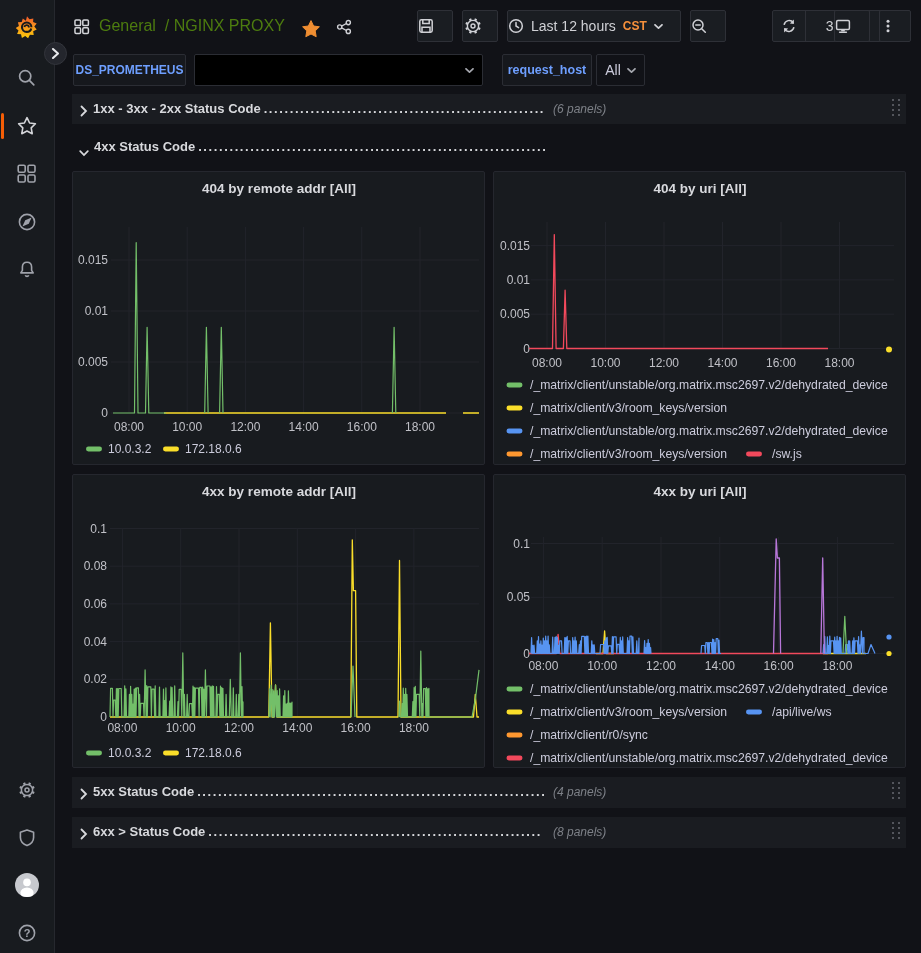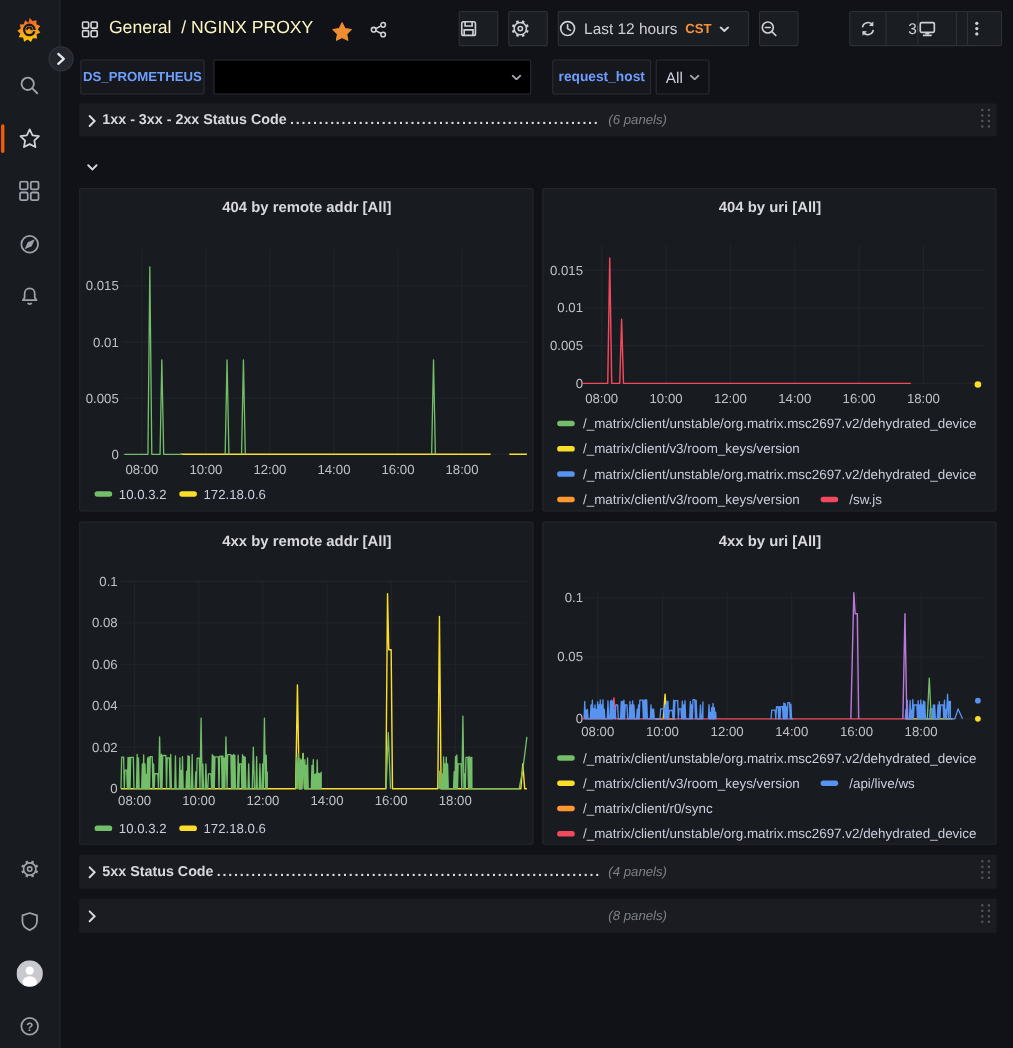--- a/index.html
+++ b/index.html
@@ -88,21 +88,21 @@
       <path d="M2 2 L7 6.5 L2 11" fill="none" stroke="#e9eaed" stroke-width="2.1" stroke-linecap="round" stroke-linejoin="round"></path>
     </svg>
   </div>
 
 <div class="abs" style="left:74px;top:19px;"><svg width="16" height="16" viewBox="0 0 16 16" style="">
       <rect x="0.96" y="0.96" width="5.60" height="5.60" rx="1.12" fill="none" stroke="#d4d5d9" stroke-width="1.5"></rect>
       <rect x="8.80" y="0.96" width="5.60" height="5.60" rx="1.12" fill="none" stroke="#d4d5d9" stroke-width="1.5"></rect>
       <rect x="0.96" y="8.80" width="5.60" height="5.60" rx="1.12" fill="none" stroke="#d4d5d9" stroke-width="1.5"></rect>
       <rect x="8.80" y="8.80" width="5.60" height="5.60" rx="1.12" fill="none" stroke="#d4d5d9" stroke-width="1.5"></rect>
     </svg></div>
-<div class="abs" style="left:99px;top:17px;font-size:16px;color:#fef9c3;white-space:nowrap;">General&nbsp; / NGINX PROXY</div>
+<div class="abs" style="left:99px;top:17px;font-size:16px;color:#4d7c0f;white-space:nowrap;">General&nbsp; / NGINX PROXY</div>
 <div class="abs" style="left:301px;top:19px;"><svg width="20" height="20" viewBox="0 0 20 20" style="">
       <path d="M10 1.6 L12.6 7 L18.4 7.8 L14.2 11.9 L15.2 17.7 L10 15 L4.8 17.7 L5.8 11.9 L1.6 7.8 L7.4 7 Z" fill="#EF8D31" stroke="#EF8D31" stroke-width="1" stroke-linejoin="round"></path>
     </svg></div>
 <div class="abs" style="left:336px;top:19px;"><svg width="16" height="16" viewBox="0 0 16 16" style="">
       <circle cx="12.3" cy="3.6" r="2.1" fill="none" stroke="#d0d1d6" stroke-width="1.4"></circle>
       <circle cx="3.7" cy="8" r="2.1" fill="none" stroke="#d0d1d6" stroke-width="1.4"></circle>
       <circle cx="12.3" cy="12.4" r="2.1" fill="none" stroke="#d0d1d6" stroke-width="1.4"></circle>
       <line x1="5.6" y1="7.1" x2="10.4" y2="4.5" stroke="#d0d1d6" stroke-width="1.4"></line>
       <line x1="5.6" y1="8.9" x2="10.4" y2="11.5" stroke="#d0d1d6" stroke-width="1.4"></line>
     </svg></div>
@@ -201,20 +201,21 @@
       <div style="position:absolute;left:7px;top:5px;width:2px;height:2px;background:#53555c;"></div>
       <div style="position:absolute;left:7px;top:10px;width:2px;height:2px;background:#53555c;"></div>
       <div style="position:absolute;left:7px;top:15px;width:2px;height:2px;background:#53555c;"></div>
     </div>
 </div>
 
 <div class="rowhdr" style="top:131px;">
   <div class="chev" style="top:12px;left:7px;"><svg width="10" height="7" viewBox="0 0 10 7" style="">
         <path d="M1.2 1.2 L5 5 L8.8 1.2" fill="none" stroke="#d8d9dd" stroke-width="1.7" stroke-linecap="round"></path>
       </svg></div>
+  <div class="rtitle" style="top:8px;left:22px;">4xx Status Code<span class="dots">...................................................................</span></div>
 </div>
 
 <div class="panel" style="left:72px;top:171px;text-decoration:underline;"><svg width="413" height="294" font-family="Liberation Sans, sans-serif">
       <text x="206" y="21" text-anchor="middle" font-size="13.5" font-weight="bold" fill="#d8d9dd">404 by remote addr [All]</text>
       <line x1="38" y1="88.0" x2="406" y2="88.0" stroke="#22242b" stroke-width="1"></line>
       <line x1="38" y1="139.0" x2="406" y2="139.0" stroke="#22242b" stroke-width="1"></line>
       <line x1="38" y1="190.0" x2="406" y2="190.0" stroke="#22242b" stroke-width="1"></line>
       <line x1="38" y1="241.0" x2="406" y2="241.0" stroke="#22242b" stroke-width="1"></line>
       <line x1="56.0" y1="55" x2="56.0" y2="241.0" stroke="#22242b" stroke-width="1"></line>
       <line x1="114.2" y1="55" x2="114.2" y2="241.0" stroke="#22242b" stroke-width="1"></line>
@@ -374,20 +375,21 @@
       <div style="position:absolute;left:7px;top:5px;width:2px;height:2px;background:#53555c;"></div>
       <div style="position:absolute;left:7px;top:10px;width:2px;height:2px;background:#53555c;"></div>
       <div style="position:absolute;left:7px;top:15px;width:2px;height:2px;background:#53555c;"></div>
     </div>
 </div>
 
 <div class="rowhdr rowbg" style="top:817px;height:31px;">
   <div class="chev"><svg width="8" height="12" viewBox="0 0 8 12" style="">
         <path d="M1.5 1.5 L6 6 L1.5 10.5" fill="none" stroke="#d8d9dd" stroke-width="1.8" stroke-linecap="round"></path>
       </svg></div>
+  <div class="rtitle">6xx &gt; Status Code<span class="dots">................................................................</span></div>
   <div class="pcount">(8 panels)</div>
   <div class="handle">
       <div style="position:absolute;left:1px;top:0px;width:2px;height:2px;background:#53555c;"></div>
       <div style="position:absolute;left:1px;top:5px;width:2px;height:2px;background:#53555c;"></div>
       <div style="position:absolute;left:1px;top:10px;width:2px;height:2px;background:#53555c;"></div>
       <div style="position:absolute;left:1px;top:15px;width:2px;height:2px;background:#53555c;"></div>
       <div style="position:absolute;left:7px;top:0px;width:2px;height:2px;background:#53555c;"></div>
       <div style="position:absolute;left:7px;top:5px;width:2px;height:2px;background:#53555c;"></div>
       <div style="position:absolute;left:7px;top:10px;width:2px;height:2px;background:#53555c;"></div>
       <div style="position:absolute;left:7px;top:15px;width:2px;height:2px;background:#53555c;"></div>

